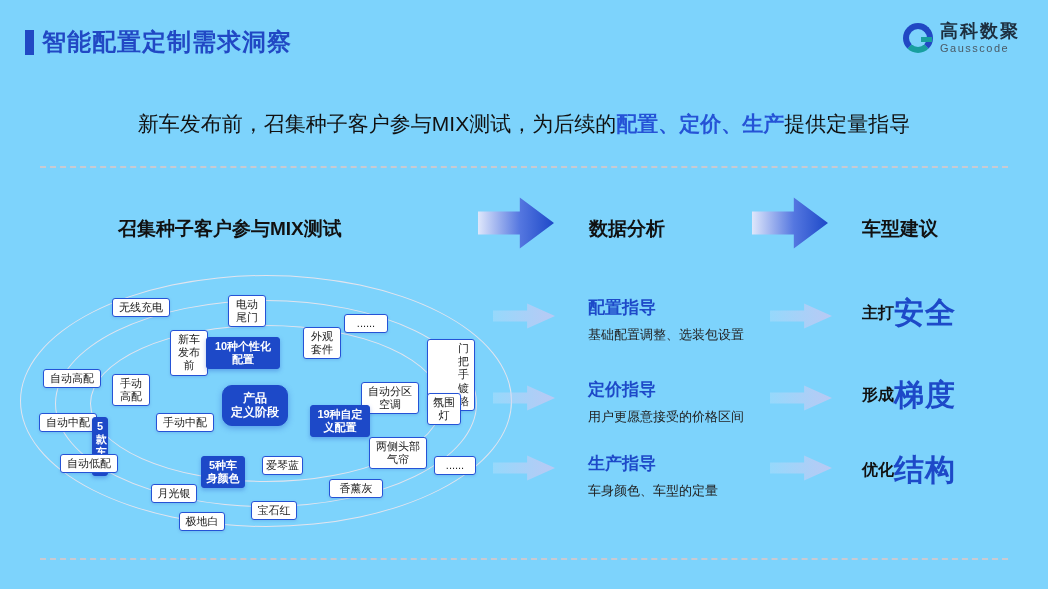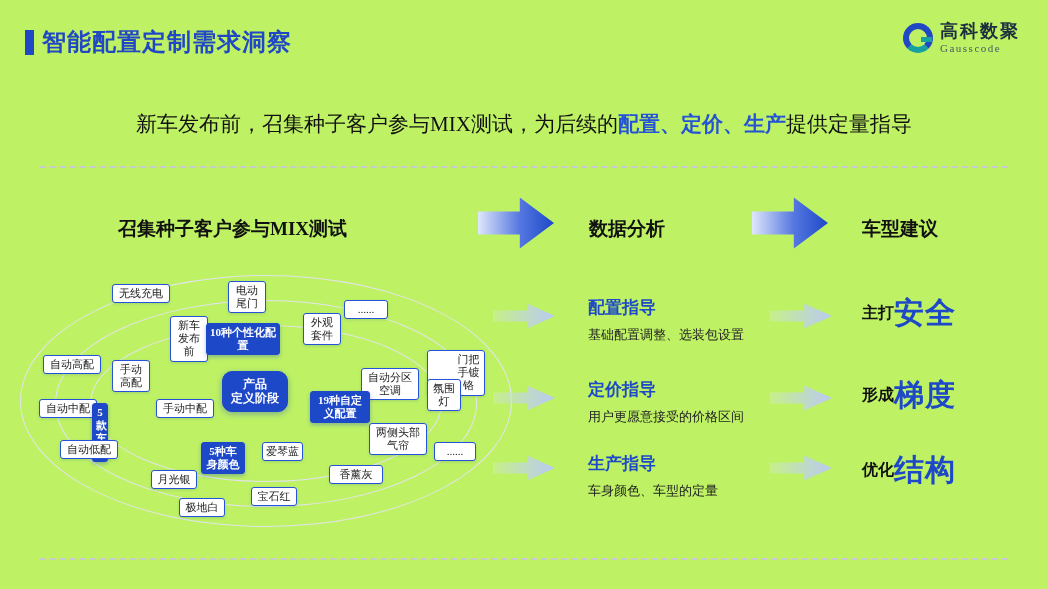--- a/index.html
+++ b/index.html
@@ -1,18 +1,18 @@
 <!DOCTYPE html>
 <html><head>
 <meta charset="utf-8">
 <style>
   html,body{margin:0;padding:0;background:#fff;}
   .slide{
-    position:relative;width:1048px;height:589px;background:#bef264;overflow:hidden;
-    font-family:Liberation Serif, serif;color:#111;
+    position:relative;width:1048px;height:589px;background:#7dd3fc;overflow:hidden;
+    font-family:Liberation Sans, sans-serif;color:#111;
   }
   
   .accent-bar{position:absolute;left:25px;top:30px;width:9px;height:25px;background:#2148c4;}
   .page-title{position:absolute;left:42px;top:26px;font-size:24px;font-weight:bold;color:#2148c4;letter-spacing:1px;}
   .logo{position:absolute;right:28px;top:22px;display:flex;align-items:center;gap:7px;}
   .logo-icon{position:relative;width:30px;height:30px;border-radius:50%;
     border:6px solid #2148c4;border-bottom-color:#189f9f;box-sizing:border-box;}
   .logo-icon::after{content:"";position:absolute;right:-5px;top:8px;width:11px;height:5px;background:#189f9f;}
   .logo-text{display:flex;flex-direction:column;line-height:1.1;}
   .logo-name{font-size:18px;font-weight:bold;color:#1d2f3f;letter-spacing:2px;}
@@ -32,21 +32,21 @@
     clip-path:polygon(0 30%,55% 30%,55% 6%,100% 50%,55% 94%,55% 70%,0 70%);}
   
   .small-arrow{position:absolute;width:62px;height:30px;
     background:linear-gradient(90deg,rgba(225,233,250,0.25) 0%,#b9c9f4 100%);
     clip-path:polygon(0 32%,55% 32%,55% 8%,100% 50%,55% 92%,55% 68%,0 68%);}
   
   .ellipse{position:absolute;border:1px solid #e2e4ee;border-radius:50%;}
   
   .node{position:absolute;box-sizing:border-box;background:#fff;border:1px solid #2553d6;border-radius:3px;
     padding:2px 3px;font-size:11px;line-height:1.2;text-align:center;color:#222;
-    box-shadow:0 1px 3px rgba(40,70,180,.18);word-break:break-all;}
+    box-shadow:0 1px 3px rgba(40,70,180,.18);word-break:break-all;margin-top:14px;}
   .node.blue{background:#1d49c8;border-color:#1d49c8;color:#fff;font-weight:bold;
     box-shadow:0 2px 4px rgba(29,73,200,.35);}
   .node.center{background:#1d49c8;border-color:#1d49c8;color:#fff;font-weight:bold;
     border-radius:10px;font-size:12px;padding:5px 2px;white-space:pre-line;
     box-shadow:0 2px 6px rgba(29,73,200,.4);}
   
   .analysis-row{position:absolute;left:588px;width:220px;}
   .analysis-title{font-size:17px;font-weight:bold;color:#1d49c8;margin-bottom:7px;}
   .analysis-desc{font-size:13px;color:#222;}
   
@@ -86,21 +86,21 @@
   <div class="ellipse" style="left:20px;top:275px;width:490px;height:250px;"></div>
   <div class="ellipse" style="left:55px;top:300px;width:420px;height:205px;"></div>
   <div class="ellipse" style="left:90px;top:325px;width:350px;height:155px;"></div>
 
   <div class="node" style="left:112px;top:284px;width:58px;">无线充电</div>
   <div class="node" style="left:228px;top:281px;width:38px;">电动尾门</div>
   <div class="node" style="left:170px;top:316px;width:38px;">新车发布前</div>
   <div class="node blue" style="left:206px;top:323px;width:74px;">10种个性化配置</div>
   <div class="node" style="left:303px;top:313px;width:38px;">外观套件</div>
   <div class="node" style="left:344px;top:300px;width:44px;">......</div>
-  <div class="node" style="left:427px;top:350px;width:58px;padding-left:28px;">门把手镀铬</div>
+  <div class="node" style="left:427px;top:325px;width:48px;padding-left:28px;">门把手镀铬</div>
   <div class="node" style="left:361px;top:368px;width:58px;">自动分区空调</div>
   <div class="node" style="left:427px;top:379px;width:34px;">氛围灯</div>
   <div class="node" style="left:43px;top:355px;width:58px;">自动高配</div>
   <div class="node" style="left:112px;top:360px;width:38px;">手动高配</div>
   <div class="node" style="left:39px;top:399px;width:58px;">自动中配</div>
   <div class="node" style="left:156px;top:399px;width:58px;">手动中配</div>
   <div class="node blue" style="left:92px;top:403px;width:16px;">5款车型</div>
   <div class="node" style="left:60px;top:440px;width:58px;">自动低配</div>
   <div class="node blue" style="left:310px;top:391px;width:60px;">19种自定义配置</div>
   <div class="node" style="left:369px;top:423px;width:58px;">两侧头部气帘</div>

